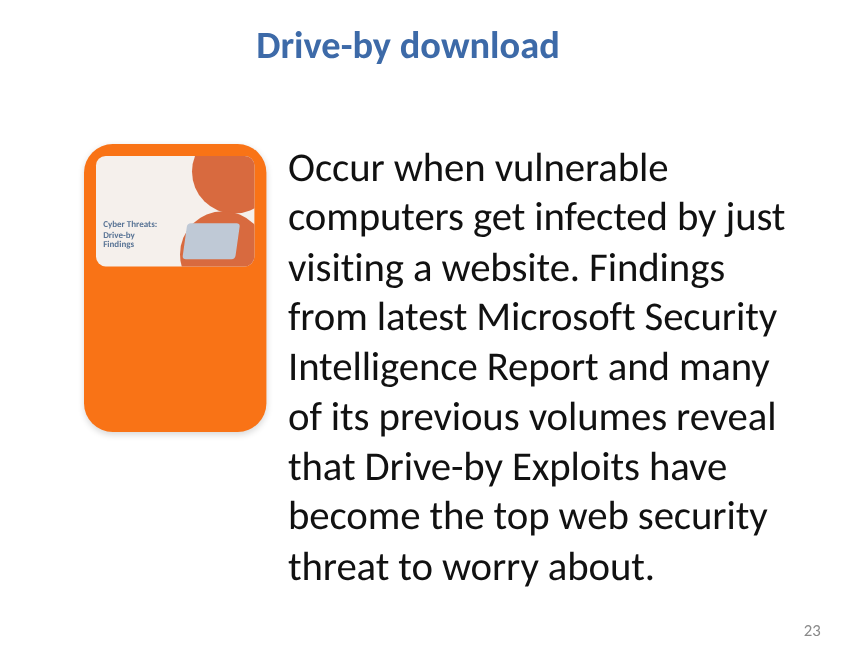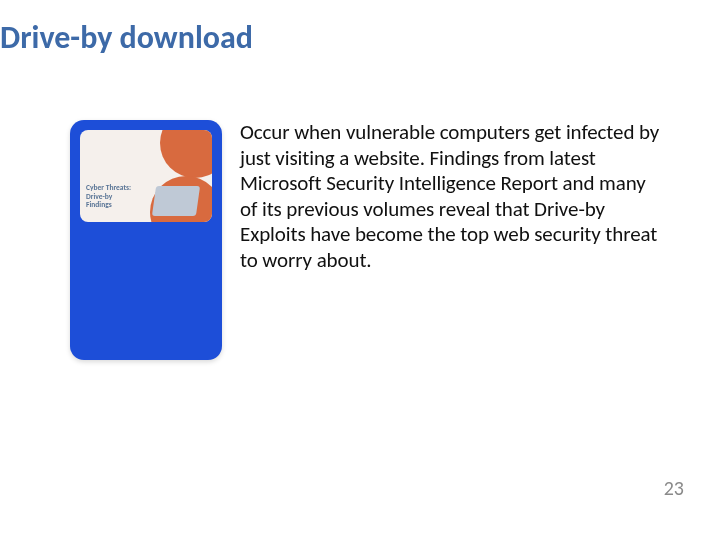--- a/index.html
+++ b/index.html
@@ -9,39 +9,39 @@
       background: #ffffff;
       font-family: Calibri, "Segoe UI", Arial, sans-serif;
       position: relative;
       overflow: hidden;
     }
     .title {
       position: absolute;
       top: 18px;
       left: 0;
       right: 40px;
-      text-align: left;
+      text-align: center;
       font-size: 32px;
       font-weight: 700;
       color: #3d6aa8;
     }
     .content {
       position: absolute;
       top: 120px;
       left: 70px;
       right: 60px;
       display: flex;
       gap: 18px;
       align-items: flex-start;
     }
     .image-panel {
       width: 152px;
       height: 240px;
-      background: #1d4ed8;
-      border-radius: 14px;
+      background: #f97316;
+      border-radius: 24px;
       box-shadow: 0 2px 5px rgba(0,0,0,0.15);
       position: relative;
       flex-shrink: 0;
     }
     .image-inset {
       position: absolute;
       top: 10px;
       left: 10px;
       right: 10px;
       height: 92px;
@@ -81,31 +81,31 @@
       position: absolute;
       left: 6px;
       bottom: 12px;
       font-size: 7.5px;
       line-height: 1.15;
       color: #5a7596;
       font-weight: 600;
     }
     .body-text {
       flex: 1;
-      font-size: 21px;
+      font-size: 34px;
       line-height: 1.22;
       color: #111111;
       font-weight: 400;
       letter-spacing: -0.1px;
     }
     .page-number {
       position: absolute;
-      bottom: 40px;
+      bottom: 6px;
       right: 36px;
-      font-size: 20px;
+      font-size: 14px;
       color: #8a8a8a;
       text-align: center;
     }
   </style>
 </head>
 <body>
 
 <h1 class="title">Drive-by download</h1>
 
 <div class="content">

